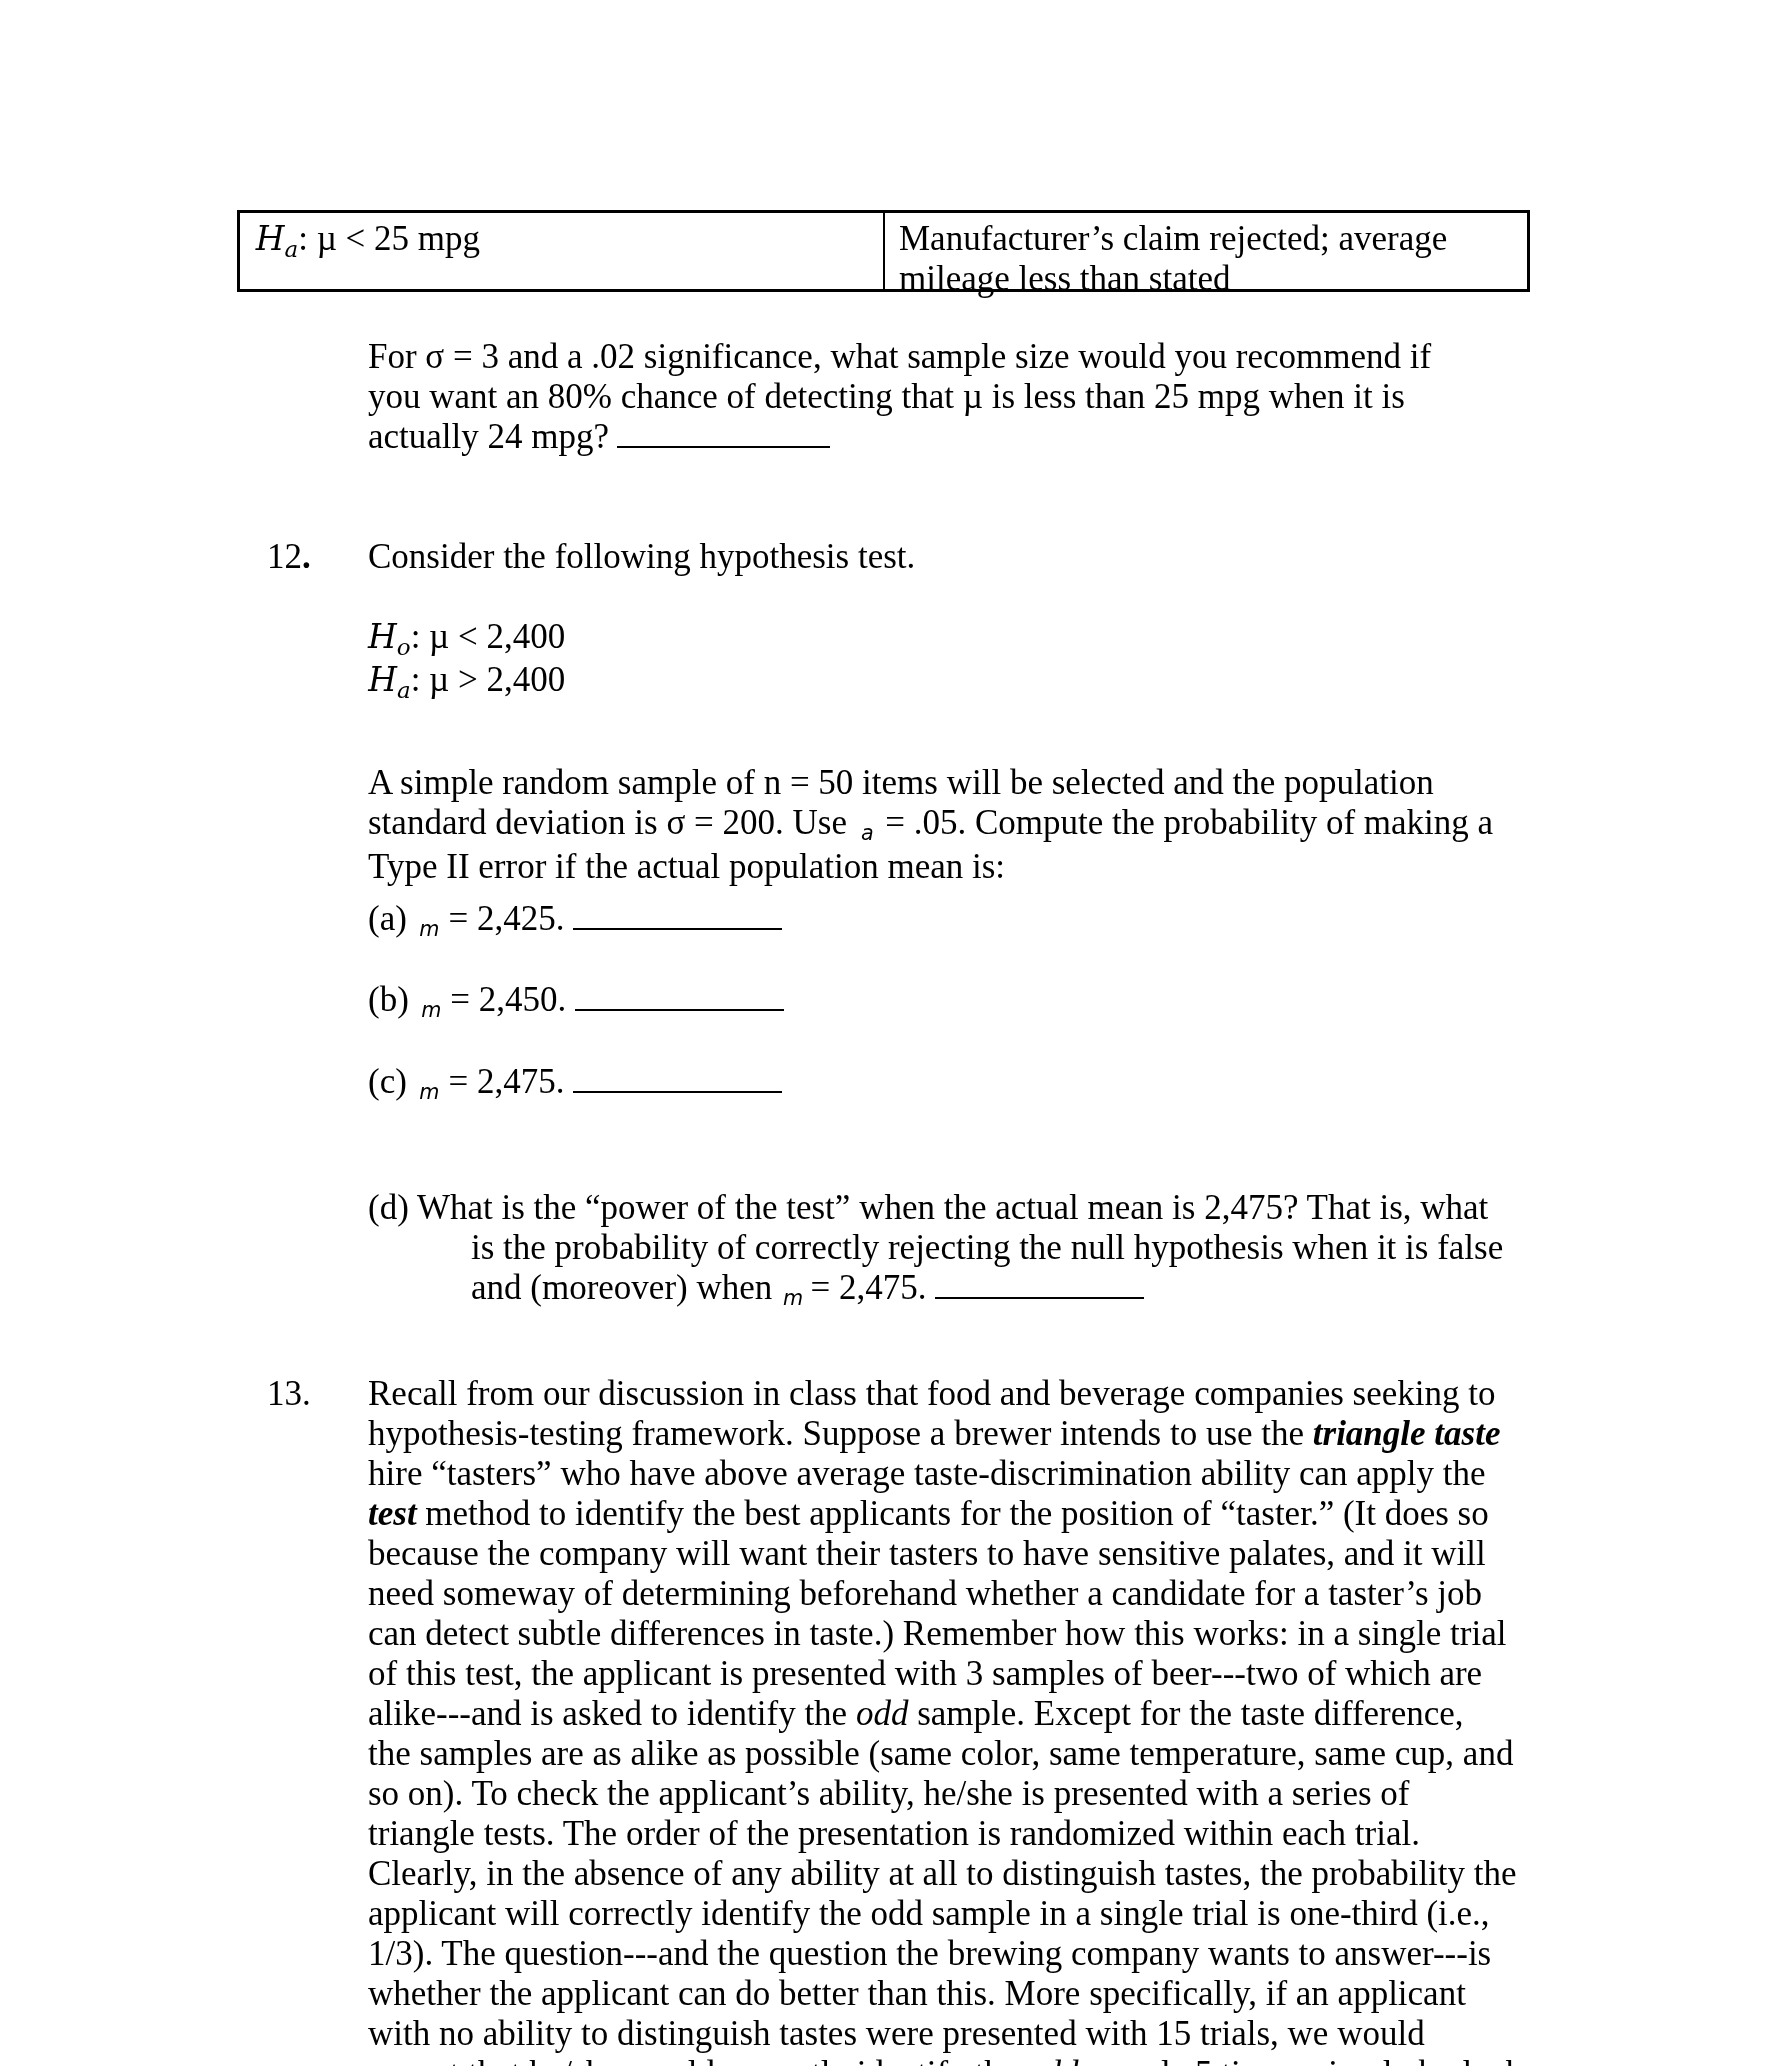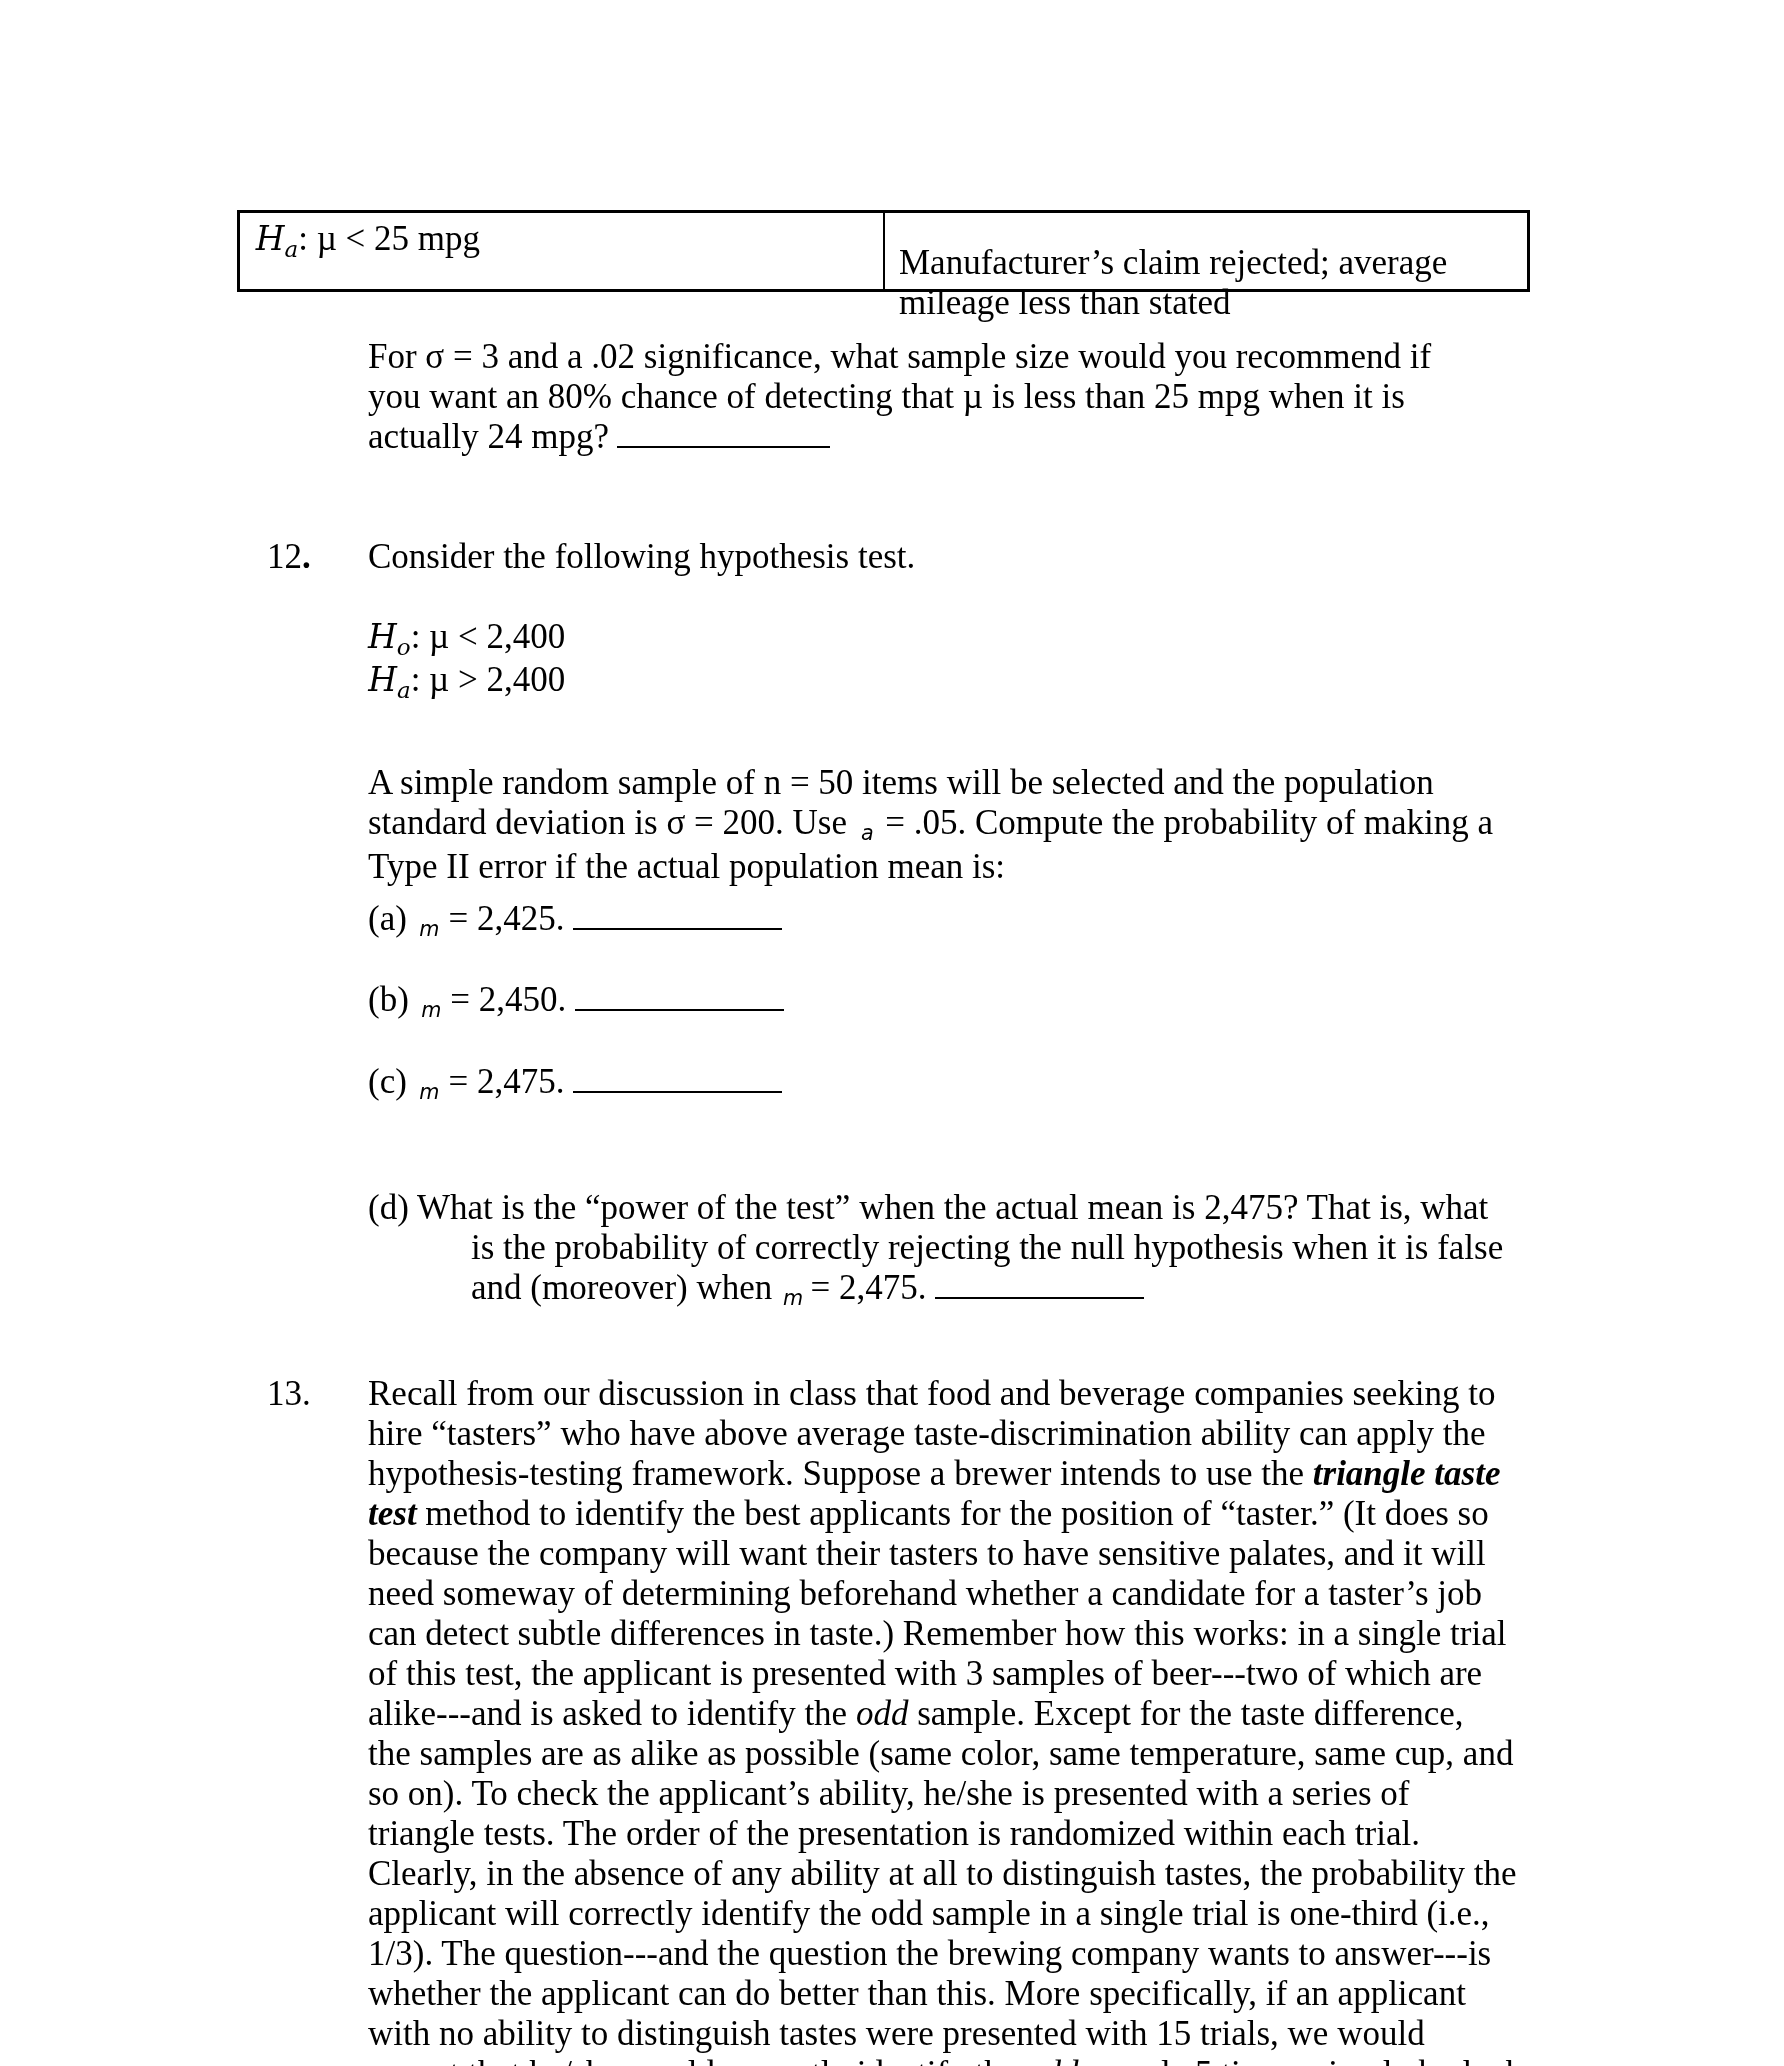--- a/index.html
+++ b/index.html
@@ -11,21 +11,21 @@
   .page { position: absolute; left: 0; top: 0; width: 1784px; height: 2309px; }
   .txt { font-size: 35px; line-height: 40px; }
 
   
   .claims-table {
     position: absolute; left: 237px; top: 210px; width: 1293px; height: 82px;
     border: 3.3px solid #000; box-sizing: border-box; display: flex;
   }
   .claims-table .cell { box-sizing: border-box; height: 100%; }
   .claims-table .c1 { width: 645px; border-right: 2.1px solid #000; padding: 6.2px 0 0 15.7px; }
-  .claims-table .c2 { flex: 1; padding: 6.2px 0 0 14px; margin-top: 24px; }
+  .claims-table .c2 { flex: 1; padding: 6.2px 0 0 14px; }
   .math-h { font-style: italic; font-family: "DejaVu Serif", serif; font-size: 33px; }
   .math-sub { font-style: italic; font-family: "DejaVu Serif", serif; font-size: 23px; position: relative; top: 6.6px; }
 
   .blank { display: inline-block; border-bottom: 2.5px solid #000; height: 0.4px; vertical-align: baseline; margin-left: 8.3px; }
   .blank.w1 { width: 213px; }
   .blank.w2 { width: 209px; }
 
   .qnum { position: absolute; left: 267px; }
   .qnum .b { font-weight: bold; }
   .body-block { position: absolute; left: 368px; }
@@ -82,22 +82,22 @@
 
   <div class="body-block txt para-d" style="top:1162px;margin-top:26px;">
     <div>(d) What is the “power of the test” when the actual mean is 2,475? That is, what</div>
     <div class="line2">is the probability of correctly rejecting the null hypothesis when it is false</div>
     <div class="line3"><span>and (moreover) when</span><span class="gsym" style="margin:0 7.4px 0 10.7px;">m</span><span>= 2,475.</span><span class="blank w2"></span></div>
   </div>
 
   <div class="qnum txt" style="top:1374px;">13.</div>
   <div class="body-block txt" style="top:1374px;">
     <div>Recall from our discussion in class that food and beverage companies seeking to</div>
+    <div><span>hypothesis-testing framework.  Suppose a brewer intends to use the </span><span class="bi">triangle taste</span></div>
     <div>hire “tasters” who have above average taste-discrimination  ability can apply the</div>
-    <div><span>hypothesis-testing framework.  Suppose a brewer intends to use the </span><span class="bi">triangle taste</span></div>
     <div><span class="bi">test</span><span> method to identify the best applicants for the position of “taster.” (It does so</span></div>
     <div>because the company will want their tasters to have sensitive palates, and it will</div>
     <div>need someway of determining beforehand whether a candidate for a taster’s job</div>
     <div>can detect subtle differences in taste.) Remember how this works: in a single trial</div>
     <div>of this test, the applicant is presented with 3 samples of beer---two of which are</div>
     <div><span>alike---and is asked to identify the </span><span class="it">odd</span><span> sample.  Except for the taste difference,</span></div>
     <div>the samples are as alike as possible (same color, same temperature, same cup, and</div>
     <div>so on). To check the applicant’s ability, he/she is presented with a series of</div>
     <div>triangle tests.  The order of the presentation is randomized within each trial.</div>
     <div>Clearly, in the absence of any ability at all to distinguish tastes, the probability the</div>

